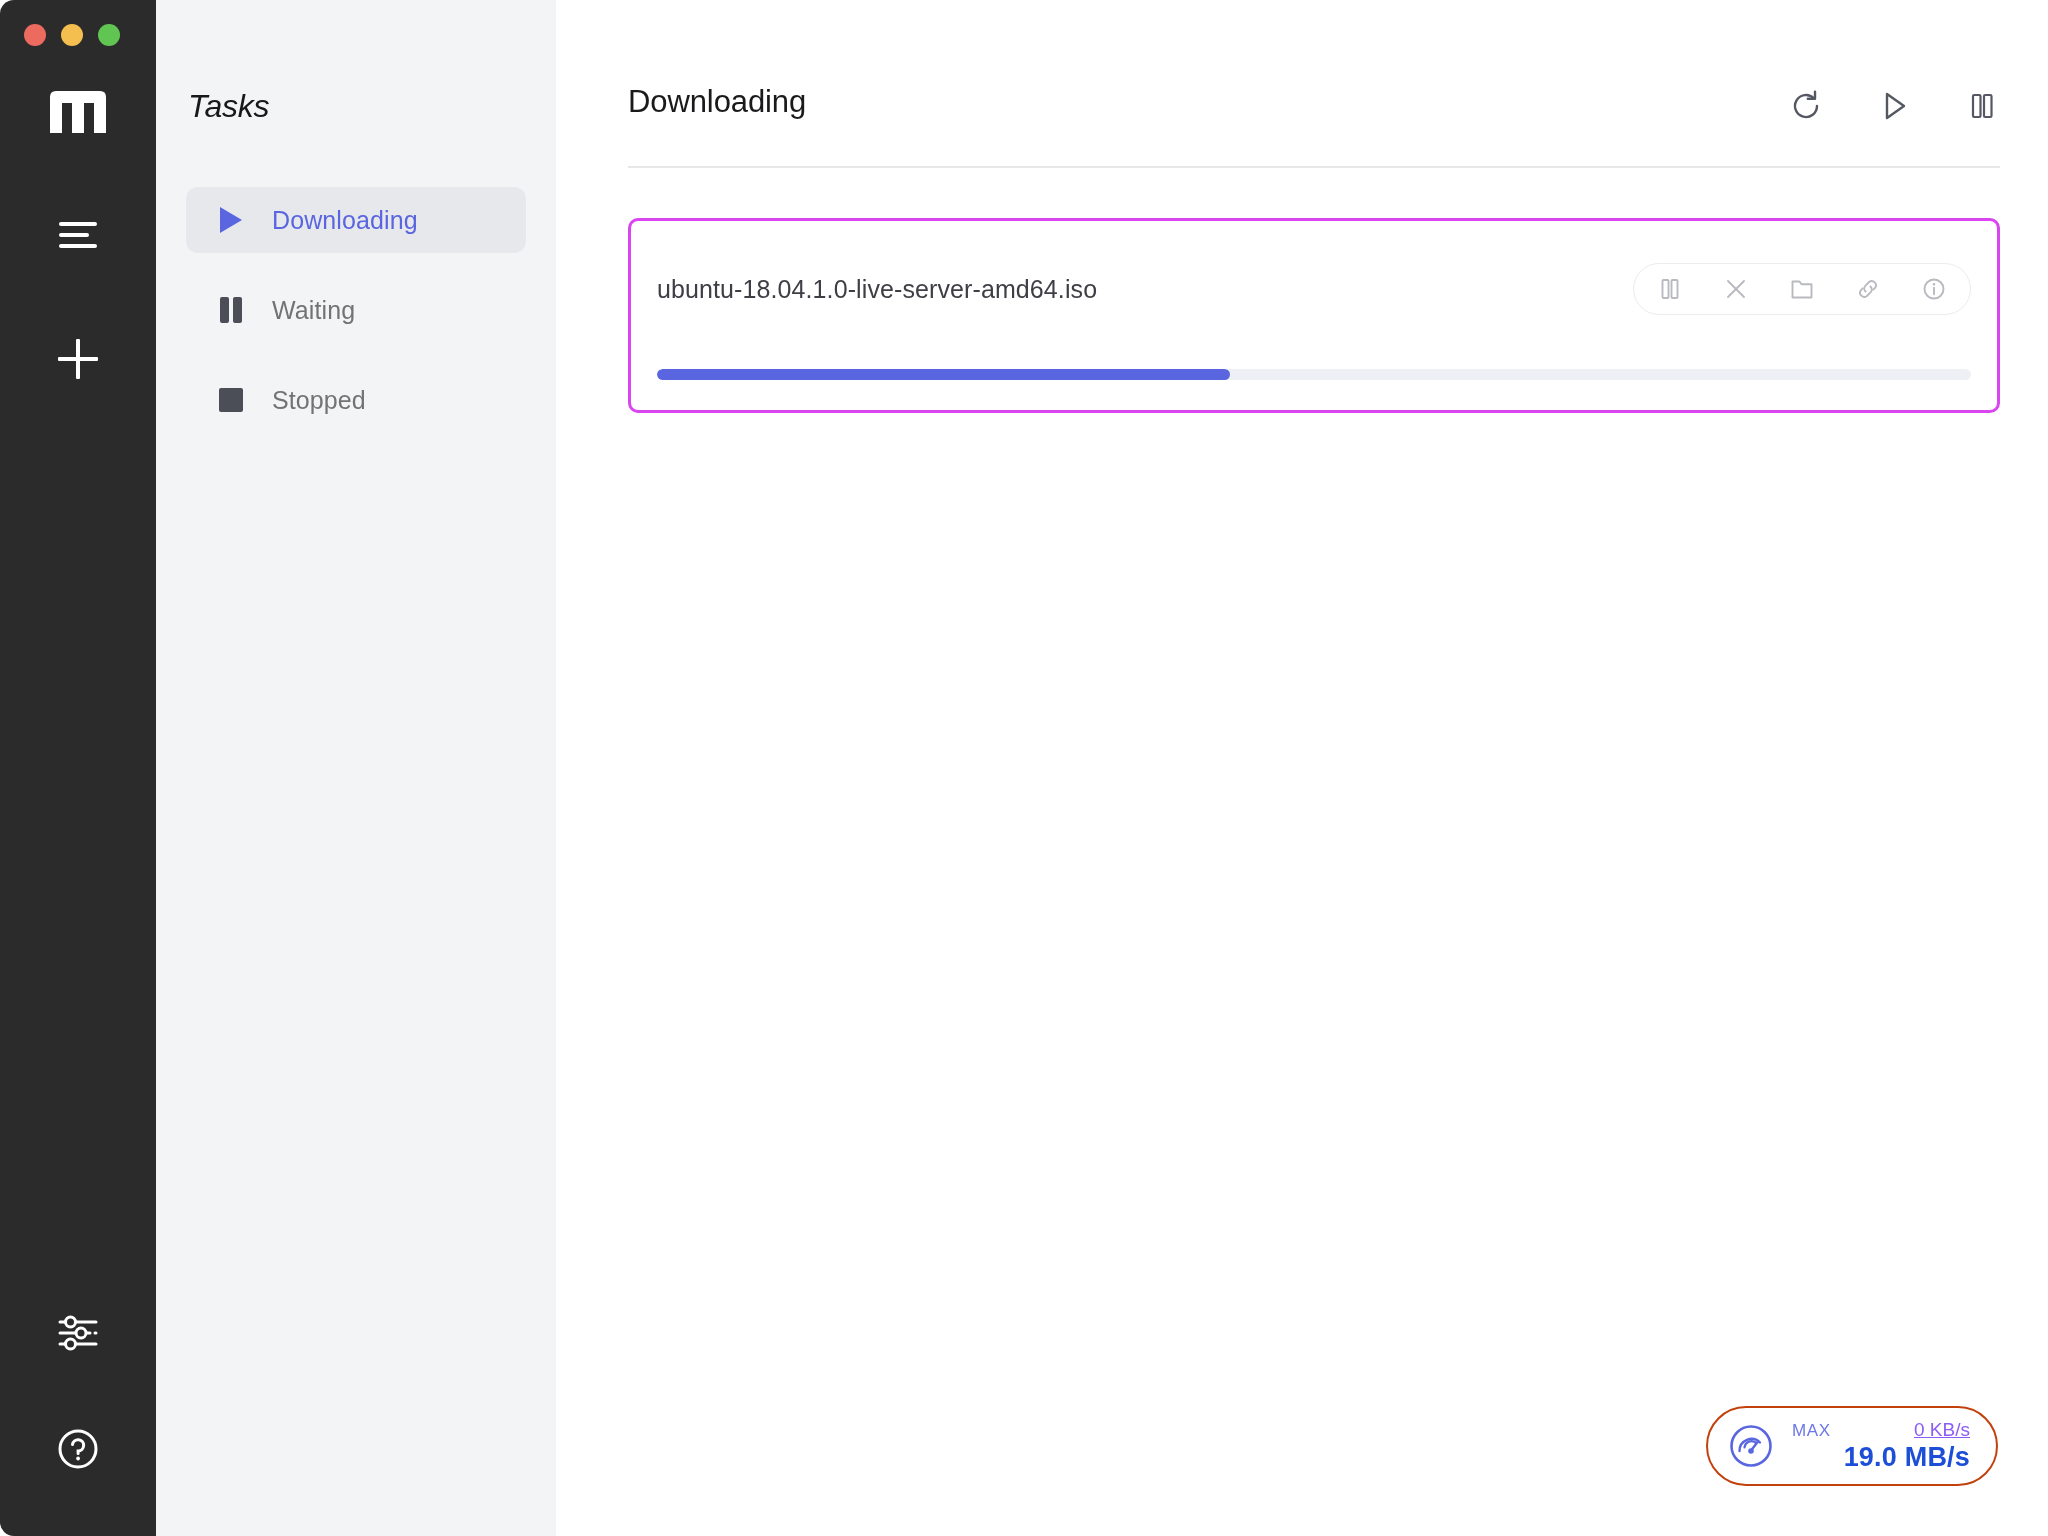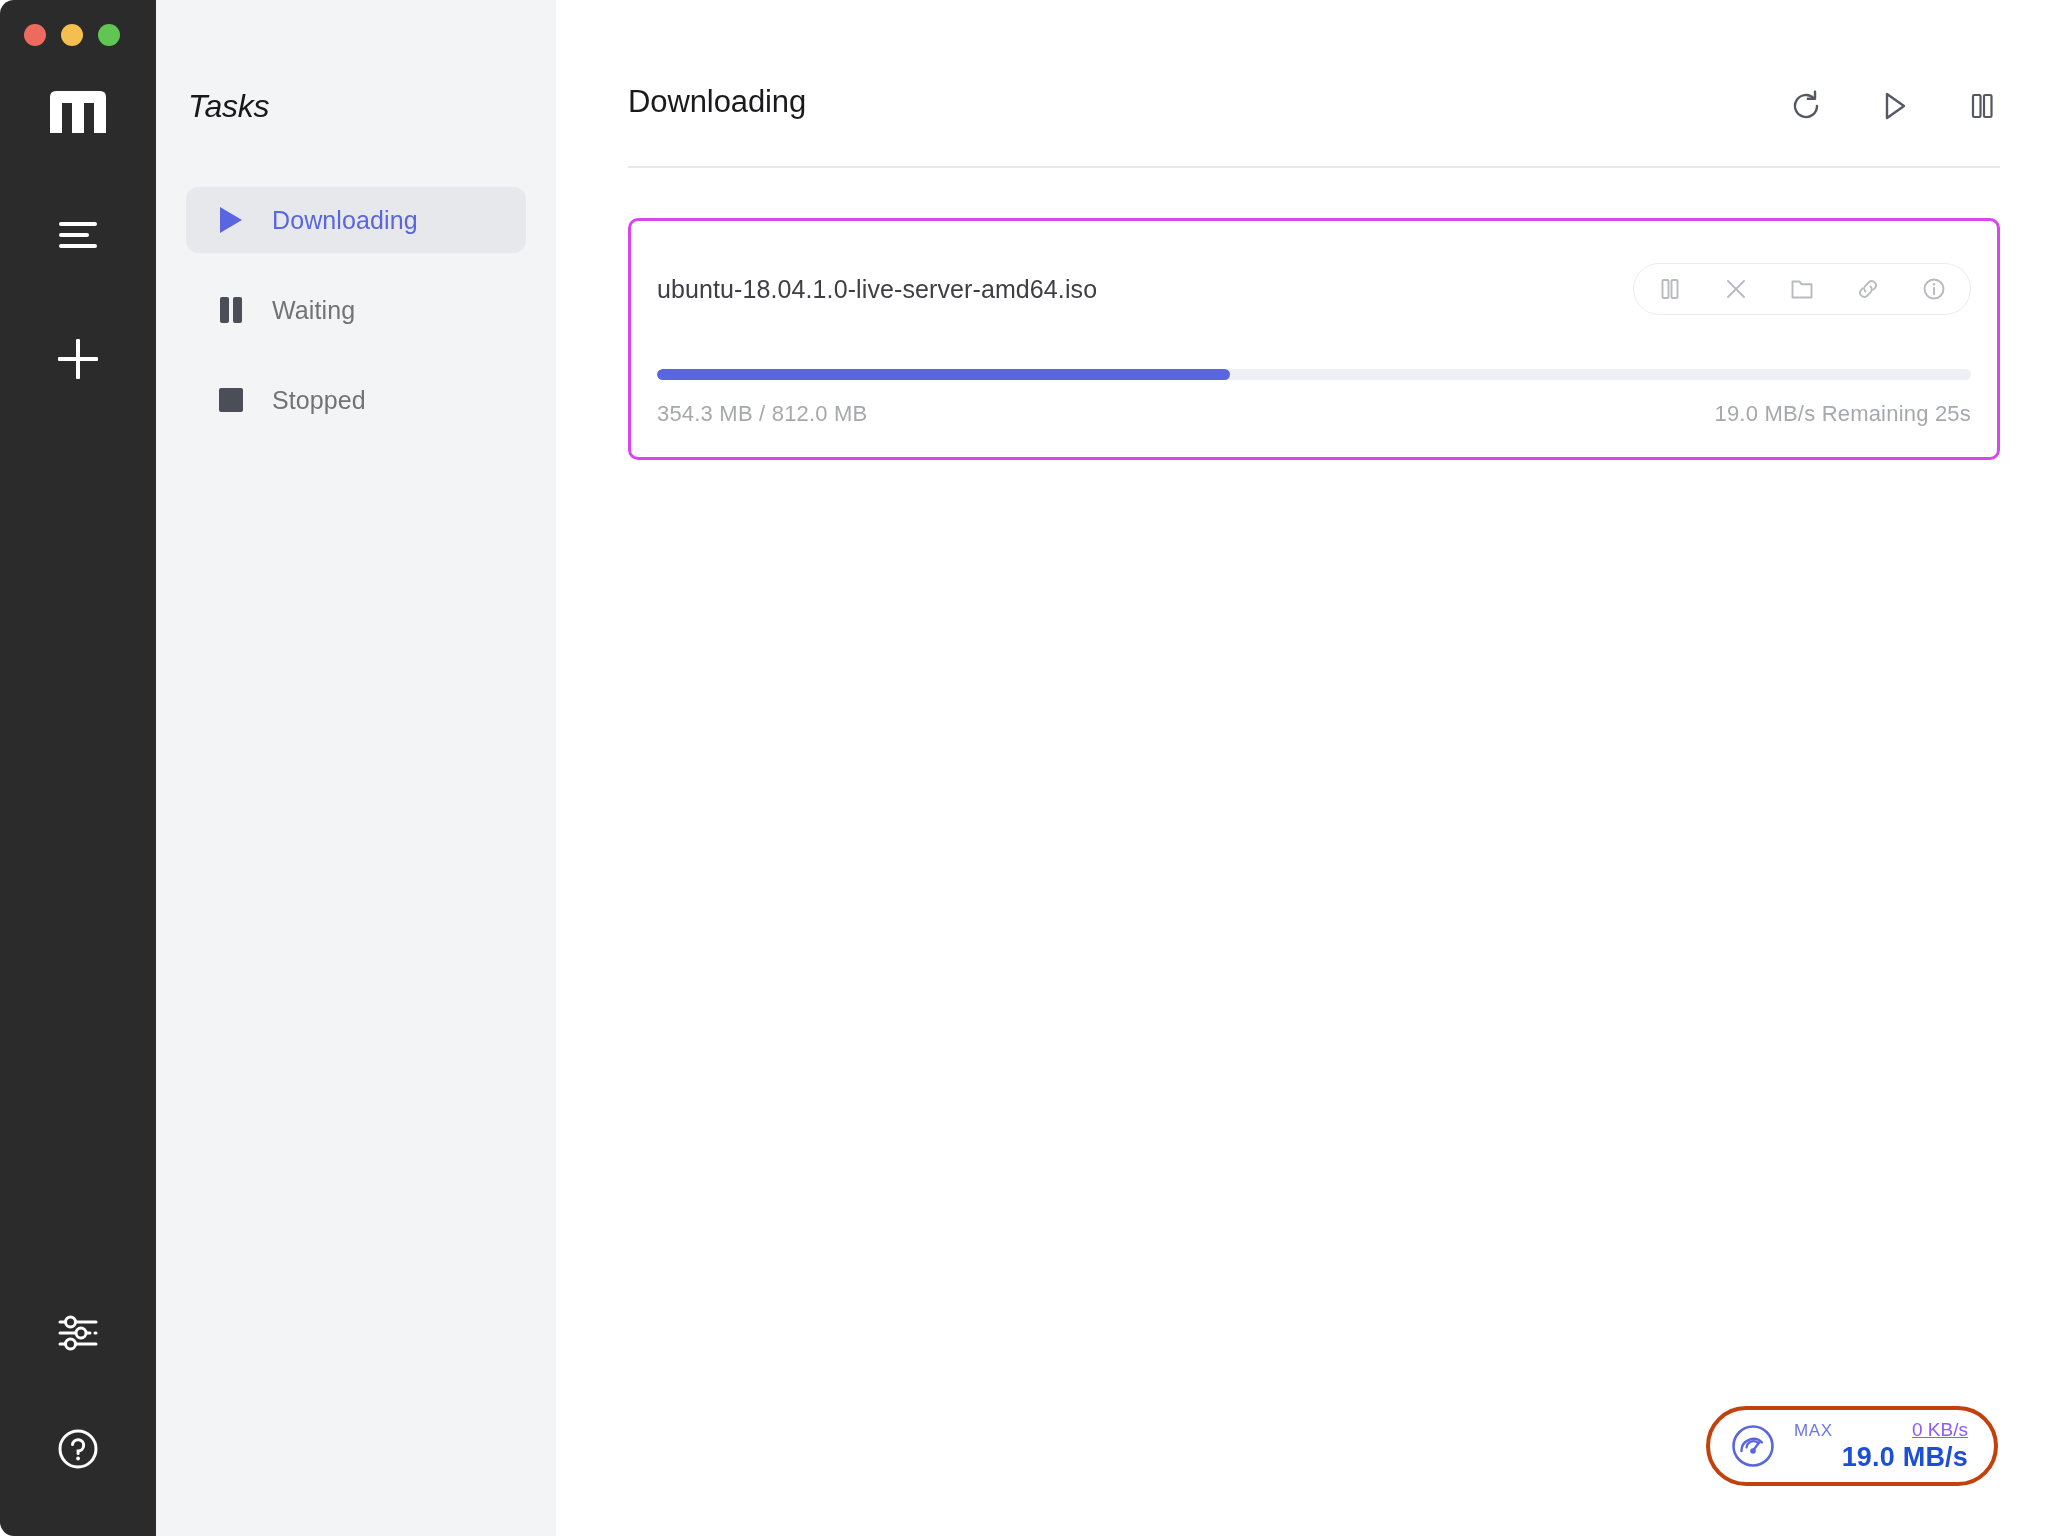--- a/index.html
+++ b/index.html
@@ -228,21 +228,21 @@
     letter-spacing: 0.2px;
   }
 
   
   .speed-widget {
     position: absolute;
     right: 50px;
     bottom: 50px;
     height: 80px;
     min-width: 292px;
-    border: 4px solid #c2410c;
+    border: 2px solid #c2410c;
     border-radius: 40px;
     background: #ffffff;
     display: flex;
     align-items: center;
     padding: 0 26px 0 20px;
     gap: 18px;
     cursor: pointer;
   }
   .sw-gauge { width: 46px; height: 46px; flex: 0 0 46px; }
   .sw-body {
@@ -450,24 +450,20 @@
               </svg>
             </div>
 
           </div>
         </div>
 
         <div class="progress-track">
           <div class="progress-fill" style="width: 43.6%;"></div>
         </div>
 
-        <div class="dl-stats">
-          <div>354.3 MB / 812.0 MB</div>
-          <div>19.0 MB/s Remaining 25s</div>
-        </div>
 
       </div>
     </div>
 
     <div class="speed-widget">
       <span class="sw-gauge">
         <svg width="46" height="46" viewBox="0 0 46 46" aria-hidden="true">
           <circle cx="23" cy="23" r="19.5" stroke="#5a66e0" stroke-width="2.6" fill="none"></circle>
           <path d="M11.5 28 a12 12 0 0 1 20.5 -8.5" stroke="#5a66e0" stroke-width="2.4" fill="none" stroke-linecap="round"></path>
           <path d="M16.5 24.5 a7 7 0 0 1 11 -5" stroke="#5a66e0" stroke-width="2.2" fill="none" stroke-linecap="round"></path>

